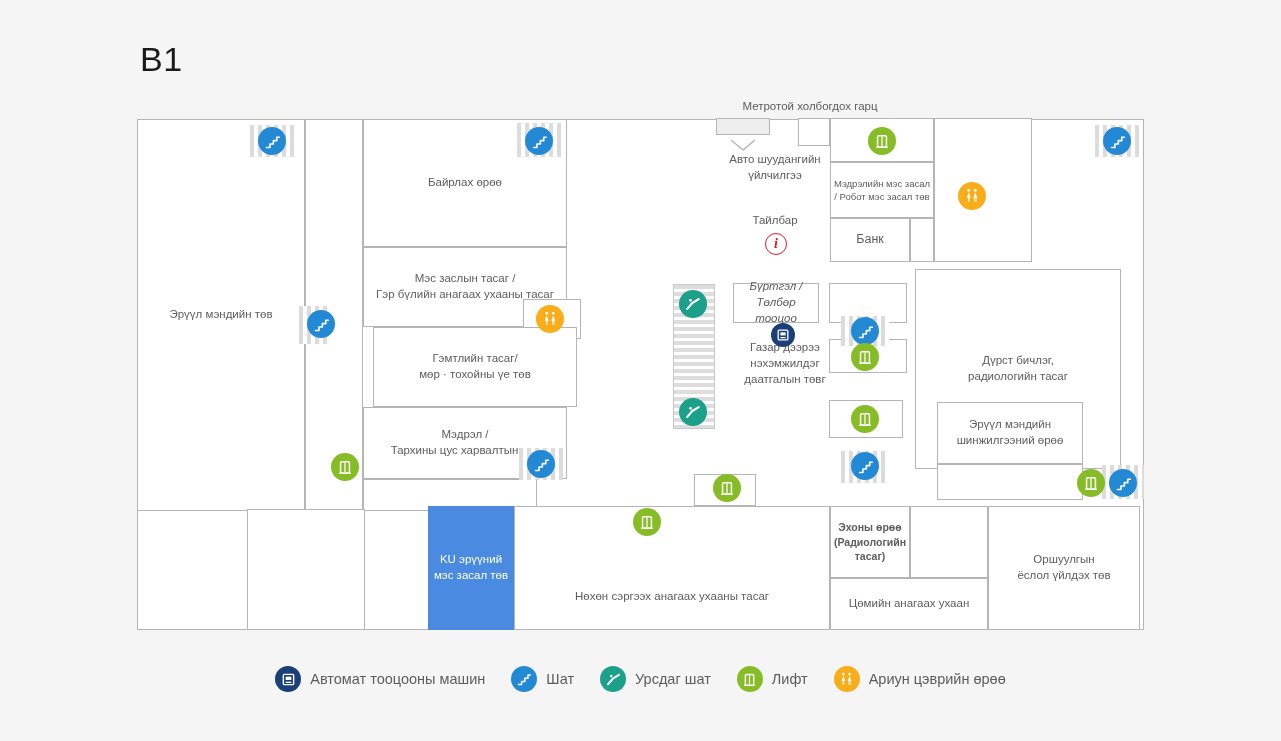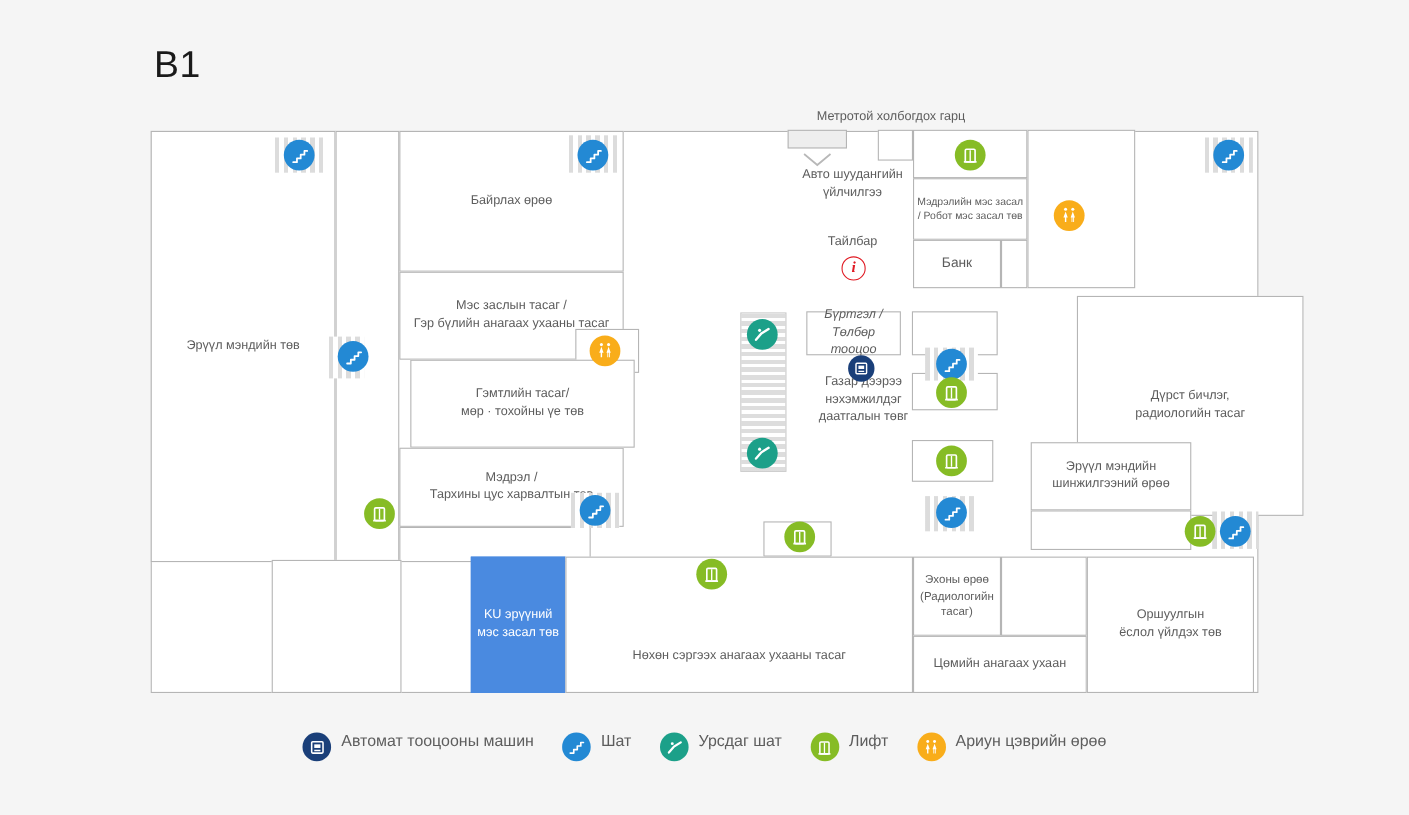--- a/index.html
+++ b/index.html
@@ -74,21 +74,21 @@
     font-family:"Liberation Serif","DejaVu Serif",serif;
     font-weight:bold;font-size:14px;font-style:italic;
     display:flex;align-items:center;justify-content:center;
     line-height:1;
   }
   
   #legend{
     position:absolute;left:0;top:666px;width:1281px;
     display:flex;align-items:center;justify-content:center;gap:26px;
   }
-  .leg-item{display:flex;gap:9px;}
+  .leg-item{display:flex;align-items:center;gap:9px;}
   .leg-ic{
     width:26px;height:26px;border-radius:50%;
     display:flex;align-items:center;justify-content:center;flex:0 0 auto;
   }
   .leg-txt{font-size:14.5px;color:#5d5d5d;white-space:nowrap;}
 </style>
 </head>
 <body>
 
 <div class="floor-title">B1</div>
@@ -157,21 +157,21 @@
     <span class="lbl">Бүртгэл /
 Төлбөр тооцоо</span>
   </div>
   <div class="room" style="left:692px;top:164px;width:78px;height:40px;"></div>
 
   <div class="free-label" style="left:578px;top:221px;width:140px;">Газар дээрээ
 нэхэмжилдэг
 даатгалын төвг</div>
   <div class="room" style="left:692px;top:220px;width:78px;height:34px;"></div>
 
-  <div class="room" style="left:842px;top:150px;width:206px;height:200px;">
+  <div class="room" style="left:778px;top:150px;width:206px;height:200px;">
     <span class="lbl">Дүрст бичлэг,
 радиологийн тасаг</span>
   </div>
 
   <div class="room" style="left:800px;top:283px;width:146px;height:62px;">
     <span class="lbl">Эрүүл мэндийн
 шинжилгээний өрөө</span>
   </div>
 
   <div class="room" style="left:800px;top:345px;width:146px;height:36px;"></div>
@@ -185,21 +185,21 @@
 мэс засал төв</span>
   </div>
 
   <div class="room" style="left:377px;top:387px;width:316px;height:124px;">
     <span class="lbl" style="margin-top:58px;">Нөхөн сэргээх анагаах ухааны тасаг</span>
   </div>
 
   <div class="room" style="left:557px;top:355px;width:62px;height:32px;"></div>
 
 
-  <div class="room" style="left:693px;top:387px;width:80px;height:72px;font-size:10.5px;">
+  <div class="room" style="left:693px;top:387px;width:80px;height:72px;font-size:10.5px;font-weight:bold;">
     <span class="lbl">Эхоны өрөө
 (Радиологийн
 тасаг)</span>
   </div>
 
   <div class="room" style="left:693px;top:459px;width:158px;height:52px;">
     <span class="lbl">Цөмийн анагаах ухаан</span>
   </div>
   <div class="room" style="left:773px;top:387px;width:78px;height:72px;"></div>
 

